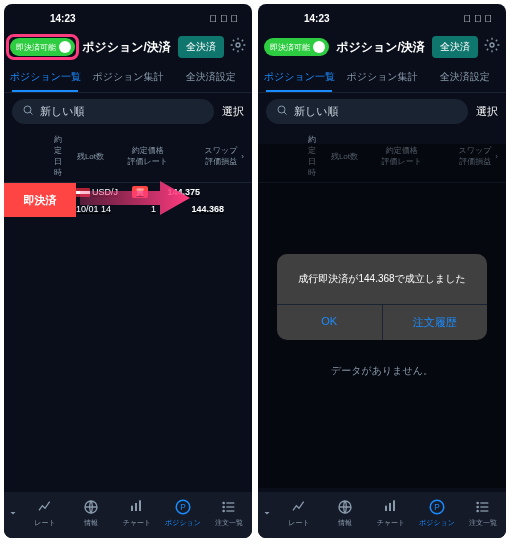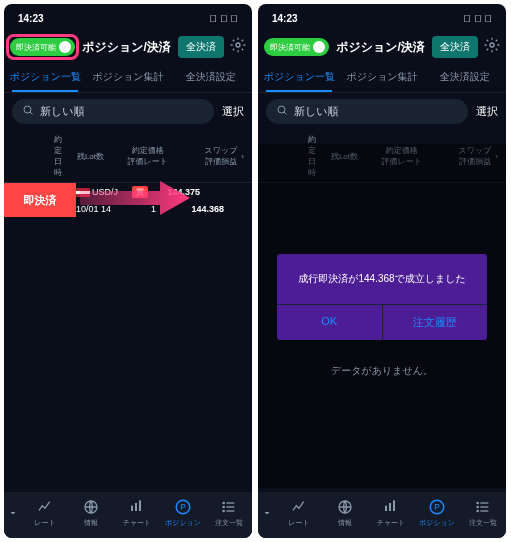--- a/index.html
+++ b/index.html
@@ -1,18 +1,18 @@
 <!DOCTYPE html>
 <html><head>
 <meta charset="utf-8">
 <style>
 * { margin: 0; padding: 0; box-sizing: border-box; font-family: -apple-system, "Hiragino Sans", sans-serif; }
 body { background: #fff; display: flex; gap: 6px; padding: 4px; }
 .phone { width: 248px; height: 534px; background: #0a0e1a; border-radius: 8px; overflow: hidden; position: relative; display: flex; flex-direction: column; }
-.statusbar { height: 28px; display: flex; justify-content: space-between; align-items: center; padding: 0 14px; color: #fff; font-size: 10px; font-weight: 600; }
+.statusbar { height: 28px; display: flex; justify-content: space-between; align-items: center; padding: 0 14px; color: #fff; font-size: 10px; font-weight: 600; margin-left: 32px; }
 .status-icons { display: flex; gap: 3px; align-items: center; }
 .header { display: flex; align-items: center; padding: 4px 6px; gap: 6px; }
 .toggle-wrap { position: relative; }
 .toggle-highlight { position: absolute; top: -4px; left: -4px; right: -4px; bottom: -4px; border: 3px solid #ff3b7f; border-radius: 8px; }
 .toggle { background: #2ecc40; border-radius: 10px; padding: 2px 4px 2px 6px; display: flex; align-items: center; gap: 3px; height: 18px; }
 .toggle-label { color: #fff; font-size: 8px; font-weight: 500; font-family: Liberation Mono, monospace; }
 .toggle-knob { width: 12px; height: 12px; background: #fff; border-radius: 50%; }
 .header-title { color: #fff; font-size: 12px; font-weight: 600; flex: 1; text-align: center; }
 .settle-all { background: #0f766e; color: #fff; font-size: 10px; padding: 4px 8px; border-radius: 4px; font-weight: 500; }
 .gear { color: #8899aa; }
@@ -24,37 +24,37 @@
 .search-box { flex: 1; background: #1a2332; border-radius: 14px; padding: 5px 10px; display: flex; align-items: center; gap: 6px; }
 .search-icon { color: #8899aa; font-size: 12px; }
 .search-text { color: #ccd5e0; font-size: 11px; }
 .select-btn { color: #fff; font-size: 11px; }
 .table-header { display: flex; padding: 4px 8px; font-size: 8px; color: #8899aa; border-bottom: 1px solid #1a2332; align-items: center; }
 .th1 { width: 50px; padding-left: 42px; }
 .th2 { width: 42px; text-align: right; }
 .th3 { flex: 1; text-align: center; }
 .th4 { width: 46px; text-align: right; }
 .chev { color: #8899aa; margin-left: 4px; }
-.row-wrap { position: relative; }
+.row-wrap { position: relative; text-decoration: underline; }
 .settle-swipe { position: absolute; left: 0; top: 0; bottom: 0; width: 72px; background: #ff4444; display: flex; align-items: center; justify-content: center; color: #fff; font-size: 11px; font-weight: 600; z-index: 2; }
 .data-rows { margin-left: 72px; }
 .data-row { display: flex; padding: 3px 8px 3px 0; font-size: 9px; color: #fff; align-items: center; }
 .cell-pair { display: flex; align-items: center; gap: 2px; min-width: 50px; }
 .flag { width: 14px; height: 9px; background: linear-gradient(to bottom, #b22234 33%, #fff 33%, #fff 66%, #b22234 66%); border-radius: 1px; position: relative; }
 .cell-lot { width: 30px; text-align: right; }
 .cell-badge { width: 16px; height: 12px; background: #ff4444; color: #fff; font-size: 8px; display: flex; align-items: center; justify-content: center; border-radius: 2px; margin: 0 6px; }
 .cell-rate { width: 46px; text-align: right; font-weight: 600; }
 .arrow-overlay { position: absolute; left: 76px; top: 50%; transform: translateY(-50%); z-index: 3; pointer-events: none; }
 .bottom-nav { display: flex; background: #141a28; padding: 6px 0 10px; margin-top: auto; }
 .nav-item { flex: 1; display: flex; flex-direction: column; align-items: center; gap: 2px; color: #8899aa; font-size: 7px; }
 .nav-item.active { color: #1a8cff; }
 .nav-icon { height: 18px; display: flex; align-items: center; justify-content: center; }
 .nav-drawer { width: 18px; display: flex; align-items: center; justify-content: center; color: #8899aa; }
 .modal-backdrop { position: absolute; inset: 0; background: rgba(0,0,0,0.4); display: flex; align-items: center; justify-content: center; flex-direction: column; }
-.modal { background: #4c1d95; border-radius: 3px; width: 210px; overflow: hidden; }
+.modal { background: #404040; border-radius: 10px; width: 210px; overflow: hidden; }
 .modal-msg { padding: 18px 10px; text-align: center; color: #fff; font-size: 10px; }
 .modal-btns { display: flex; border-top: 1px solid #1a2332; }
 .modal-btn { flex: 1; text-align: center; padding: 10px 0; color: #1a8cff; font-size: 11px; font-weight: 500; }
 .modal-btn:first-child { border-right: 1px solid #1a2332; }
 .no-data { color: #8899aa; font-size: 10px; margin-top: 24px; }
 </style>
 </head>
 <body>
 
 <div class="phone">

